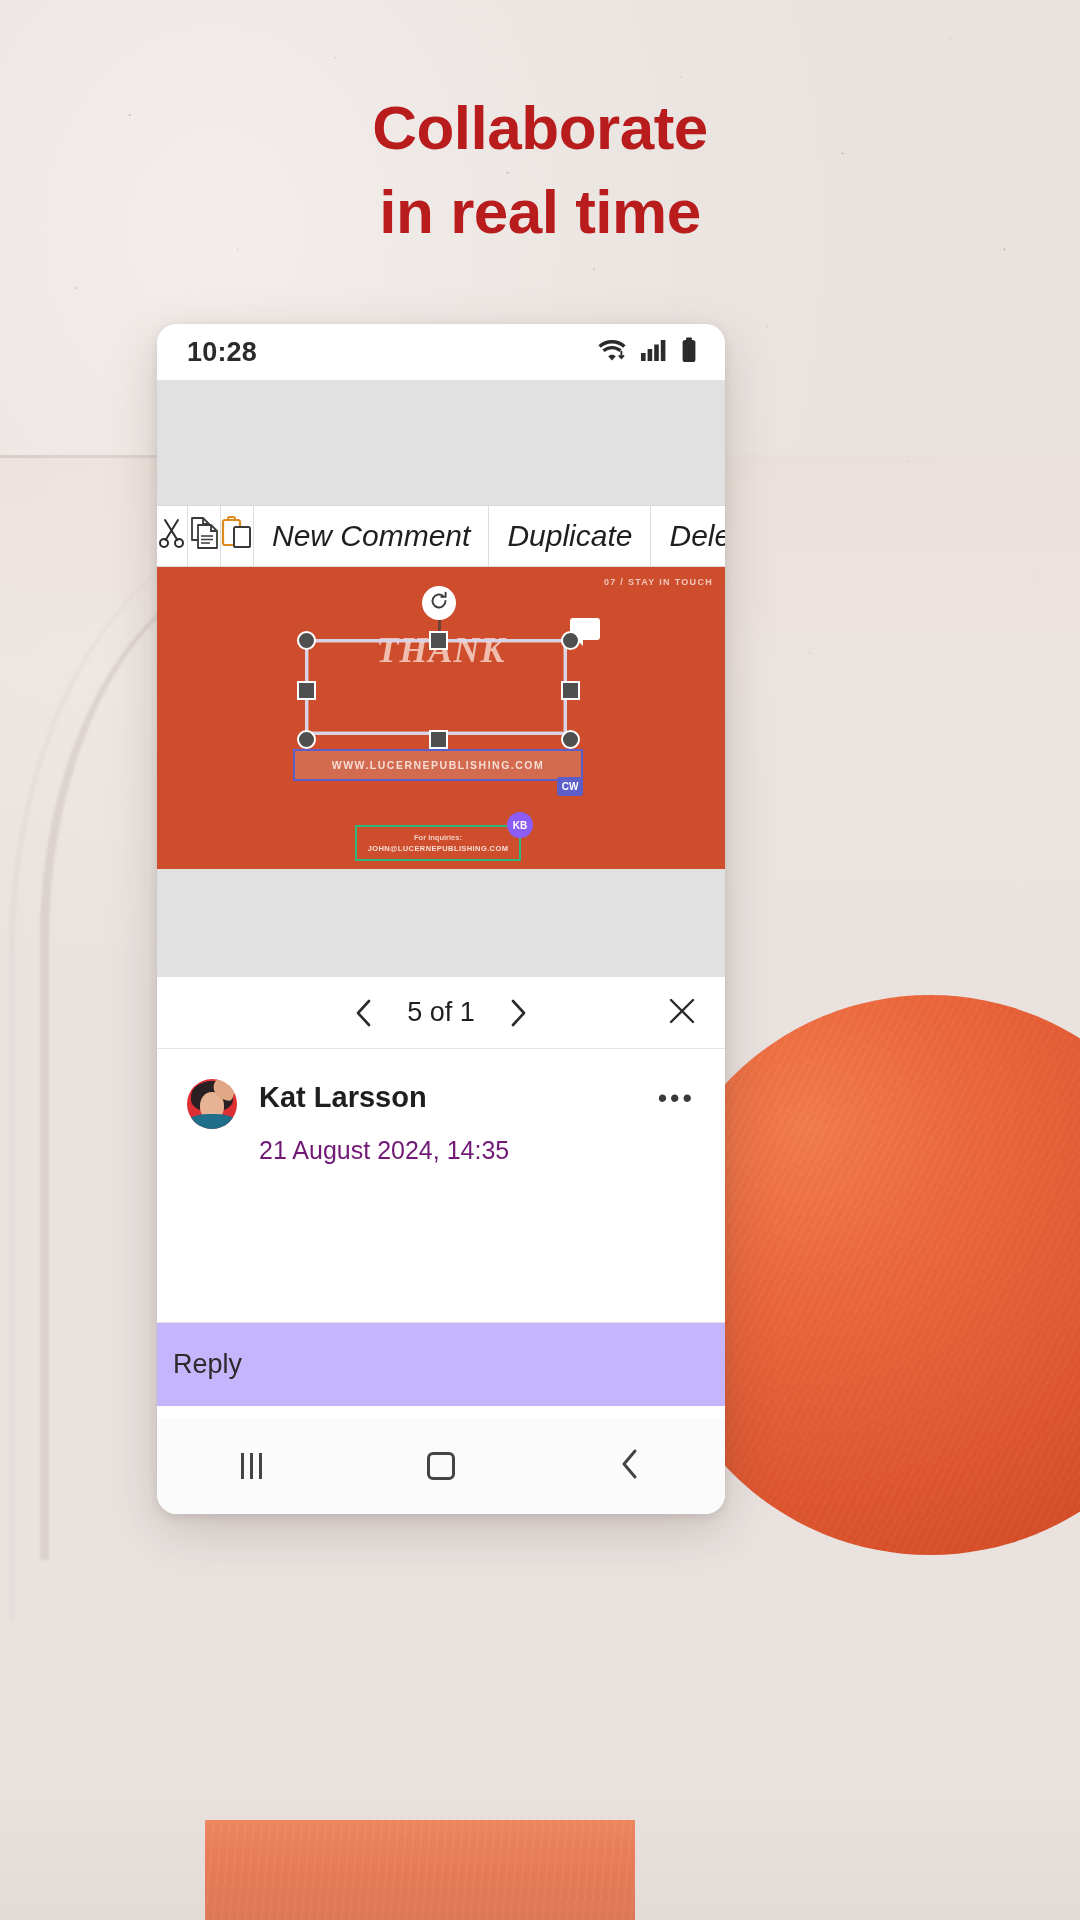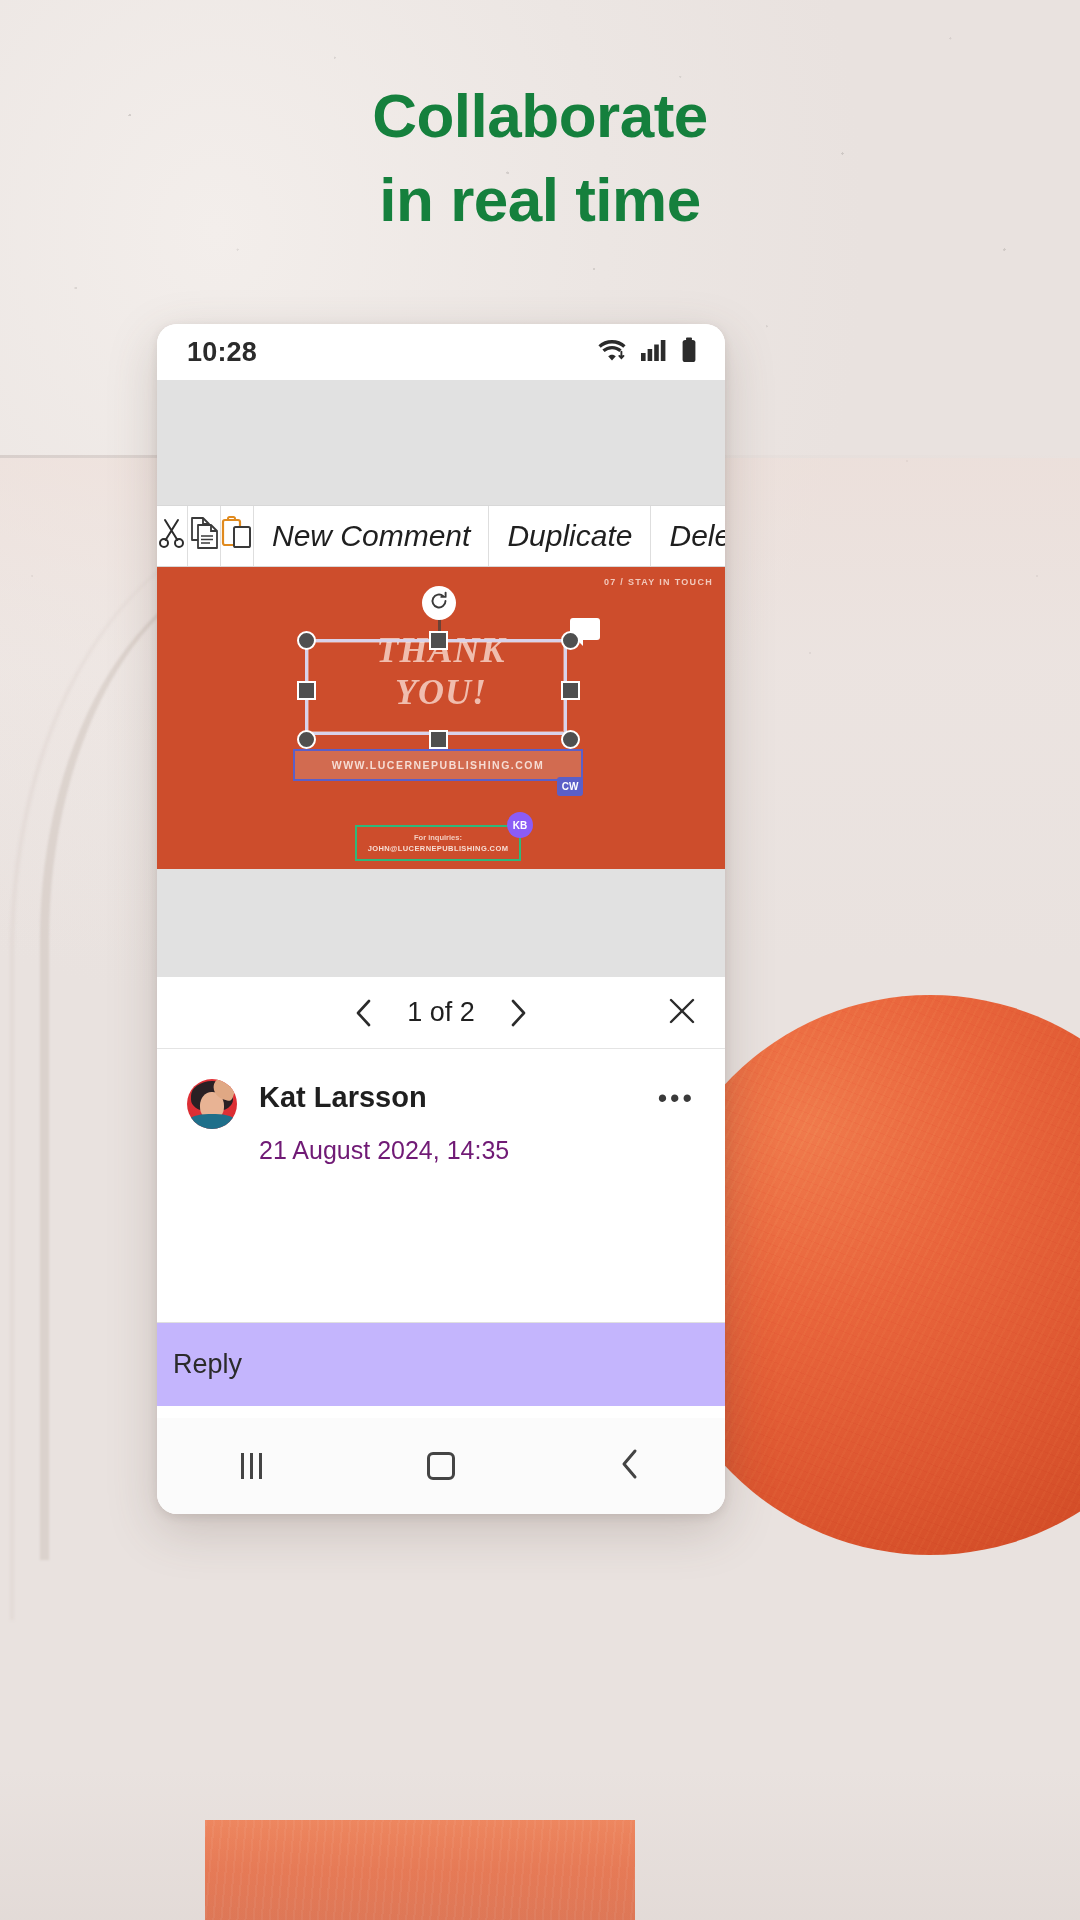--- a/index.html
+++ b/index.html
@@ -89,23 +89,23 @@
     position: absolute; left: 205px; bottom: 0; width: 430px; height: 100px;
     background-image: repeating-linear-gradient(95deg, rgba(255,255,255,.05) 0 2px, transparent 2px 8px);
   }
   .bg-bottomshadow {
     position: absolute; left: 0; bottom: 0; width: 1080px; height: 150px;
     background: linear-gradient(180deg, rgba(205,193,188,0) 0%, rgba(205,193,188,.22) 100%);
   }
 
   
   .headline {
-    position: absolute; left: 0; top: 74px; width: 1080px;
+    position: absolute; left: 0; top: 86px; width: 1080px;
     text-align: center;
-    color: #15803d;
+    color: #b91c1c;
     font-size: 62px;
     font-weight: bold;
     line-height: 1.35;
     letter-spacing: -.5px;
   }
   .headline div { display: block; }
 
   
   .phone {
     position: absolute; left: 157px; top: 324px;
@@ -379,21 +379,20 @@
     <div class="ctx-item">New Comment</div>
     <div class="ctx-item">Duplicate</div>
     <div class="ctx-item">Delete</div>
   </div>
 
   <div class="slide">
     <div class="slide-corner-label">07  / STAY IN TOUCH</div>
 
     <div class="thankyou">
       <div>THANK</div>
-      <div>YOU!</div>
     </div>
 
     <div class="selbox">
       <div class="rotate-stem"></div>
       <div class="rotate-btn">
         <span>
           <svg width="20" height="20" viewBox="0 0 20 20">
             <path d="M16.5 10a6.5 6.5 0 1 1-2.2-4.9" fill="none" stroke="#3a3a3a" stroke-width="1.9" stroke-linecap="round"></path>
             <path d="M16.6 1.6 v4.3 h-4.3" fill="none" stroke="#3a3a3a" stroke-width="1.9" stroke-linecap="round" stroke-linejoin="round"></path>
           </svg>
@@ -424,21 +423,21 @@
 
   <div class="doc-bottom"></div>
 
   <div class="cmt-nav">
     <div class="cmt-nav-inner">
       <span class="nav-arrow">
         <svg width="22" height="30" viewBox="0 0 22 30">
             <path d="M16 3 L5 15 L16 27" fill="none" stroke="#2b2b2b" stroke-width="2.6" stroke-linecap="round" stroke-linejoin="round"></path>
           </svg>
       </span>
-      <span class="cmt-nav-count">1 of 2</span>
+      <span class="cmt-nav-count">5 of 1</span>
       <span class="nav-arrow">
         <svg width="22" height="30" viewBox="0 0 22 30">
             <path d="M6 3 L17 15 L6 27" fill="none" stroke="#2b2b2b" stroke-width="2.6" stroke-linecap="round" stroke-linejoin="round"></path>
           </svg>
       </span>
     </div>
     <span class="cmt-close">
       <svg width="30" height="30" viewBox="0 0 30 30">
           <path d="M4 4 L26 26 M26 4 L4 26" stroke="#2b2b2b" stroke-width="2.4" stroke-linecap="round"></path>
         </svg>

